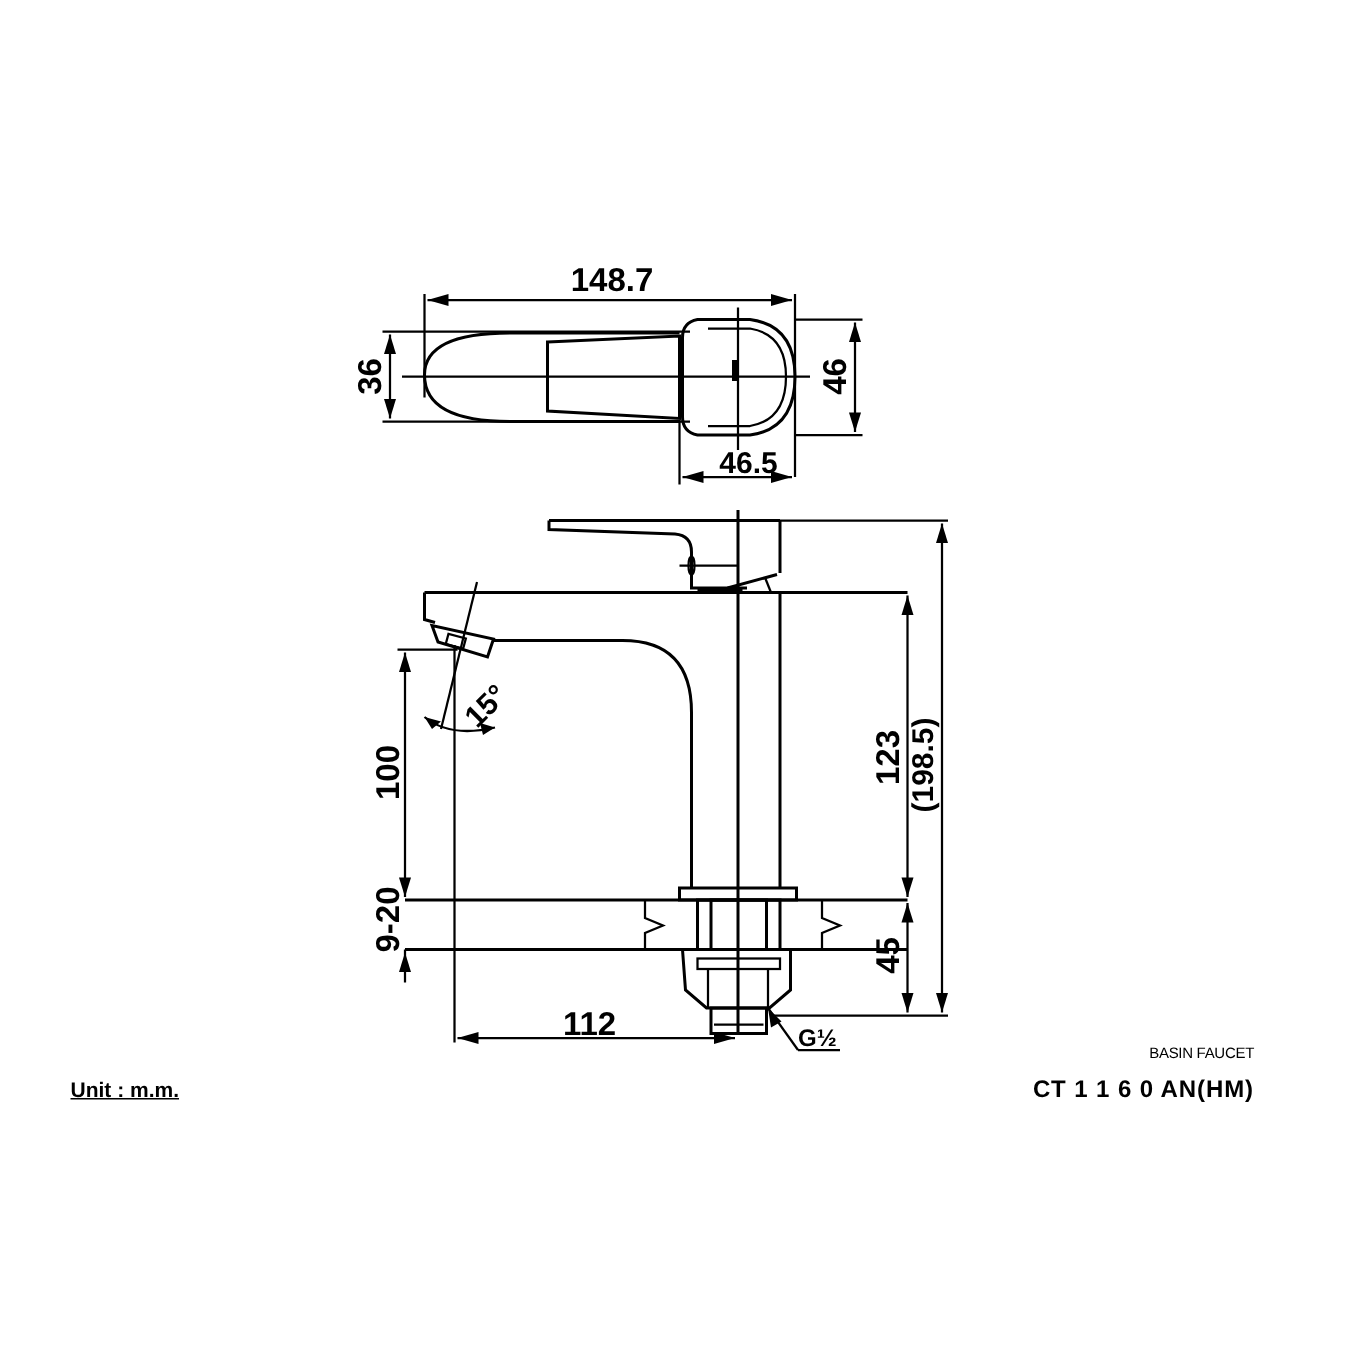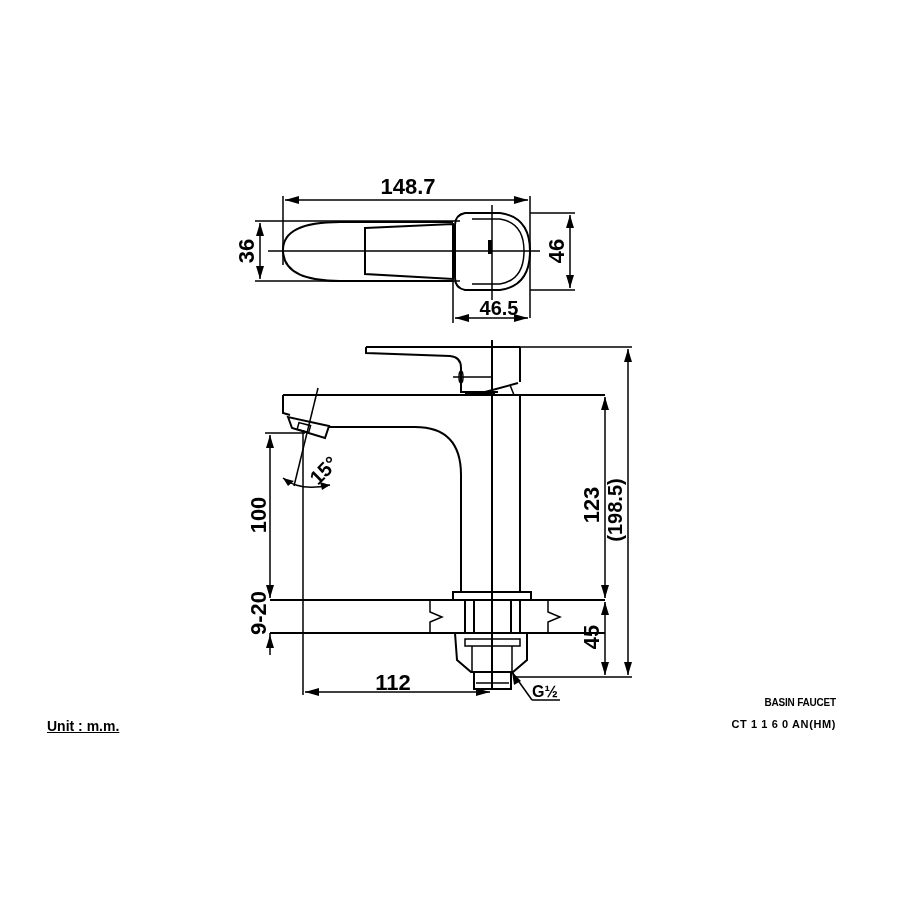--- a/index.html
+++ b/index.html
@@ -7,25 +7,25 @@
   #drawing { position: absolute; left: 0; top: 0; width: 900px; height: 900px; }
   .dim { font-family: "Liberation Sans", sans-serif; font-weight: bold; fill: #000; }
   .ln { stroke: #000; stroke-width: 2; fill: none; }
   .thin { stroke: #000; stroke-width: 1.5; fill: none; }
   .unit {
     position: absolute; left: 47px; top: 718px;
     font-size: 14px; font-weight: bold; text-decoration: underline; color: #000;
   }
   .title-1 {
     position: absolute; right: 64px; top: 697px;
-    font-size: 10px; font-weight: bold; color: #000; letter-spacing: -0.2px;
+    font-size: 10px; font-weight: normal; color: #000; letter-spacing: -0.2px;
   }
   .title-2 {
     position: absolute; right: 64px; top: 718px;
-    font-size: 11px; font-weight: bold; color: #000; letter-spacing: 0.6px;
+    font-size: 16px; font-weight: bold; color: #000; letter-spacing: 0.6px;
   }
 </style>
 </head>
 <body>
 
 <svg id="drawing" viewBox="0 0 900 900" xmlns="http://www.w3.org/2000/svg">
 
   <g>
 
     <line class="thin" x1="283" y1="196" x2="283" y2="265"></line>

